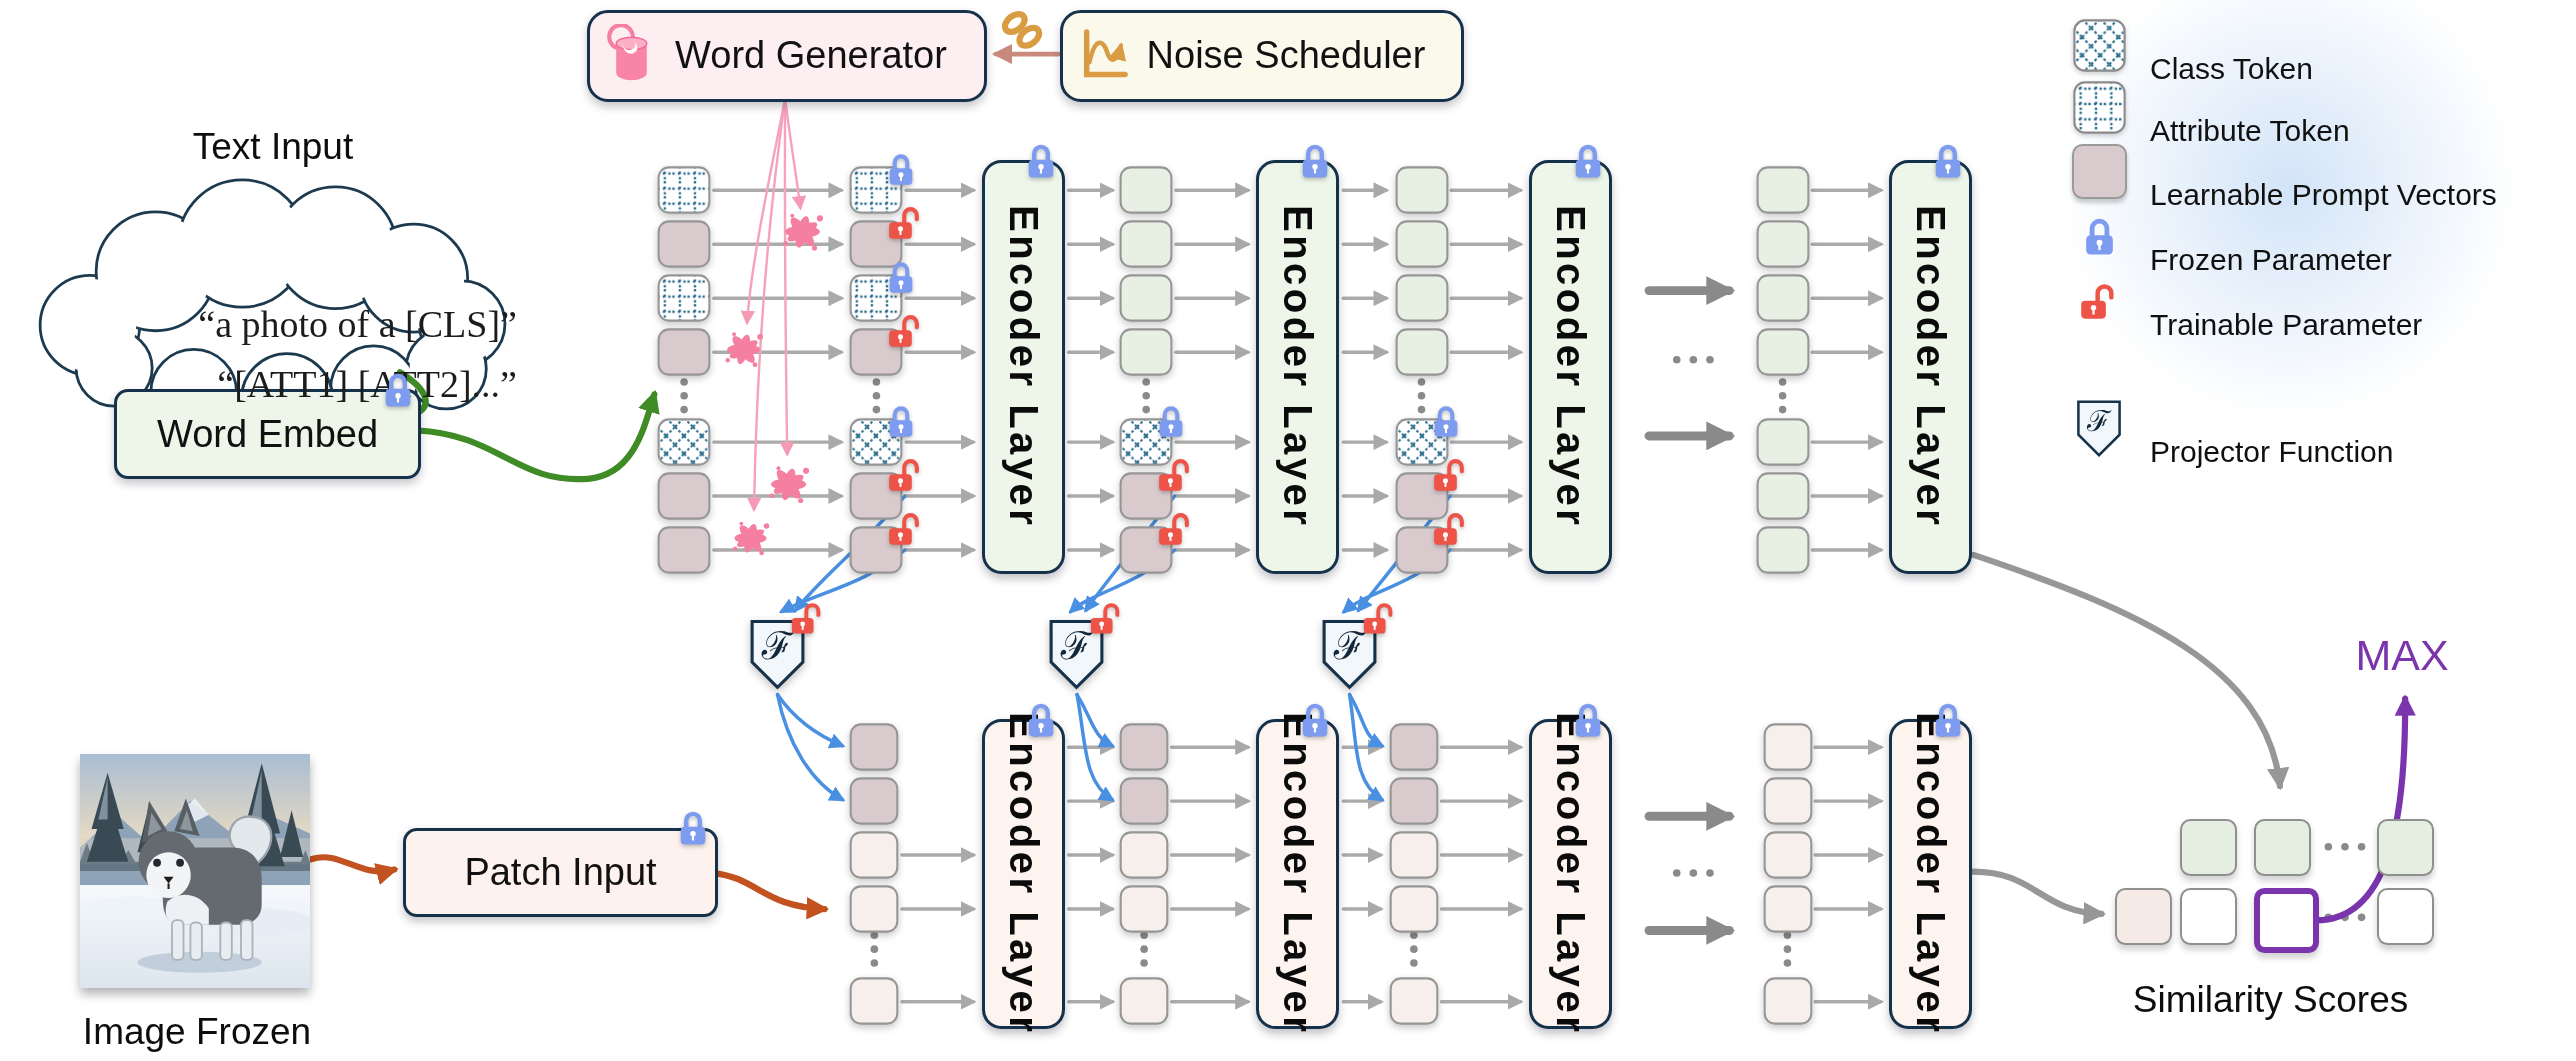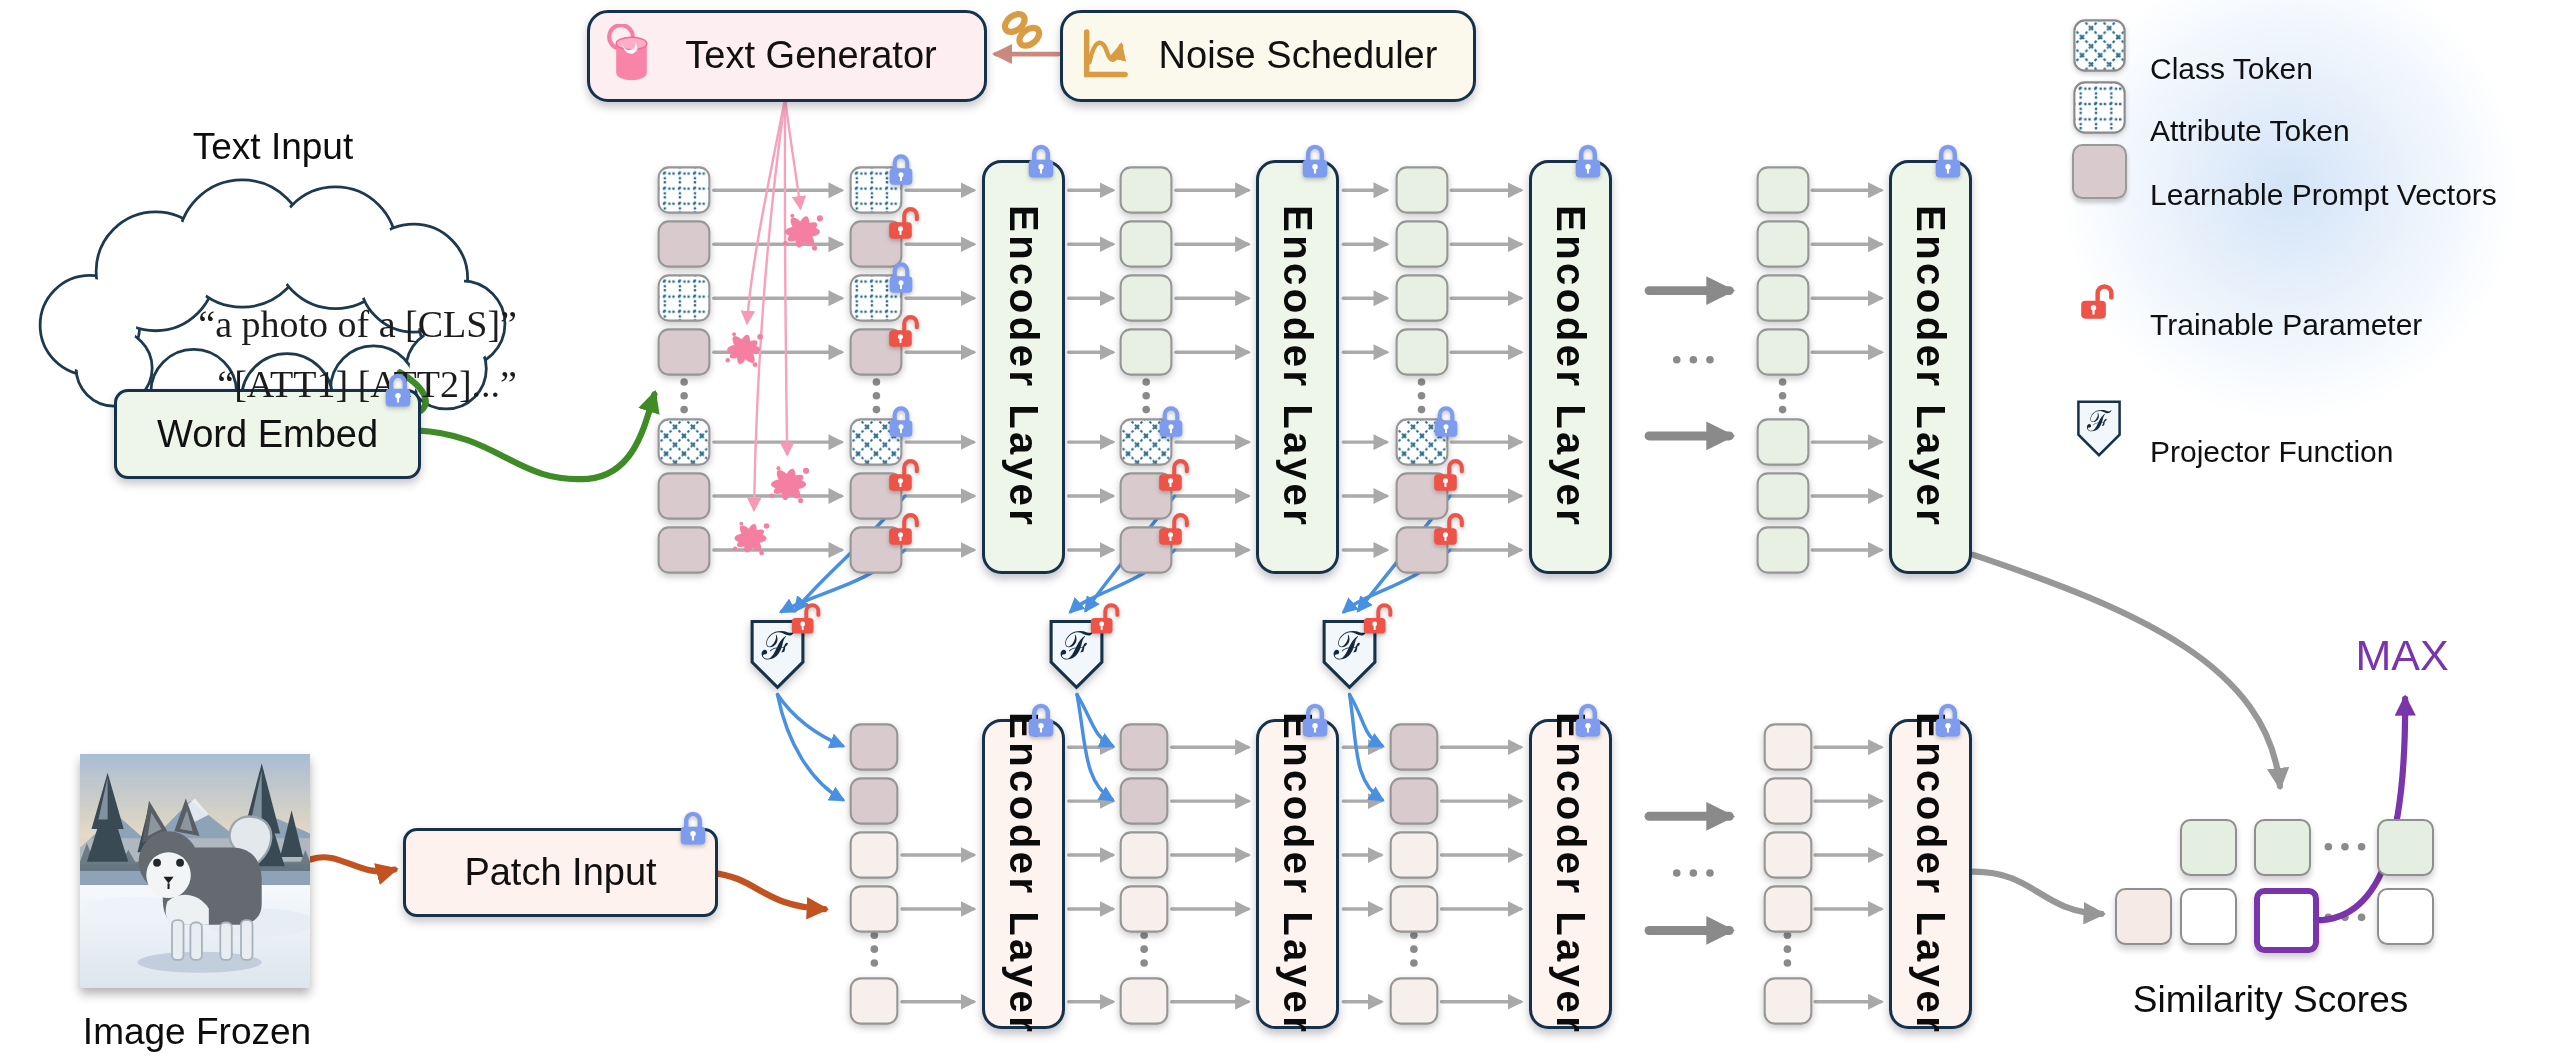--- a/index.html
+++ b/index.html
@@ -309,24 +309,24 @@
   <div class="cloud-line" style="top:302px;">“a photo of a [CLS]”</div>
   <div class="cloud-line" style="top:362px;">“[ATT1] [ATT2]...”</div>
 
   <div class="box" style="left:587px;top:9.7px;width:394px;height:86px;border-radius:21px;background:#fdeef2;">
     <svg class="bx-icon" width="53" height="64" viewBox="0 0 76 92">
       <path d="M16,34 a17,17 0 1 1 24,-15" fill="none" stroke="#f77fa3" stroke-width="6" stroke-linecap="round"></path>
       <path d="M16,28 h44 v42 a22,11 0 0 1 -44,0 z" fill="#f884a7"></path>
       <ellipse cx="38" cy="28" rx="22" ry="9" fill="#fbaec6" stroke="#f0699a" stroke-width="2"></ellipse>
       <path d="M22,24 q6,16 15,13 q9,-3 6,-12 q8,12 -2,17 q-12,5 -19,-18 z" fill="#ffffff" opacity="0.95"></path>
     </svg>
-    <span class="bx-label" style="margin-left:48px;">Text Generator</span>
-  </div>
-
-  <div class="box" style="left:1060px;top:9.7px;width:398px;height:86px;border-radius:21px;background:#faf9ec;padding-left:12px;">
+    <span class="bx-label" style="margin-left:48px;">Word Generator</span>
+  </div>
+
+  <div class="box" style="left:1060px;top:9.7px;width:398px;height:86px;border-radius:21px;background:#faf9ec;">
     <svg class="bx-icon" width="53" height="59" viewBox="0 0 76 86">
       <path d="M12,8 V70 H68" fill="none" stroke="#d99c42" stroke-width="8" stroke-linecap="round"></path>
       <path d="M16,52 C24,16 36,18 42,38 C47,54 56,52 62,28" fill="none" stroke="#d99c42" stroke-width="6.5" stroke-linecap="round" marker-end="url(#aGold)"></path>
     </svg>
     <span class="bx-label" style="margin-left:48px;">Noise Scheduler</span>
   </div>
 
   <div class="box" style="left:114px;top:389px;width:301px;height:84px;border-radius:14px;background:#eef6ea;">
     <span class="bx-label">Word Embed</span>
   </div>
@@ -407,20 +407,28 @@
         </svg>
       </span>
     <span class="legend-label">Attribute Token</span>
   </div>
   <div class="legend-row" style="top:138px;">
     <span class="legend-ic">
         <span class="mauve-sq"></span>
       </span>
     <span class="legend-label">Learnable Prompt Vectors</span>
   </div>
+  <div class="legend-row" style="top:203px;">
+    <span class="legend-ic">
+      <svg width="33" height="40" viewBox="0 0 44 54" style="color:#7d9bef;overflow:visible;">
+          <use href="#lock-closed"></use>
+        </svg>
+      </span>
+    <span class="legend-label">Frozen Parameter</span>
+  </div>
   <div class="legend-row" style="top:268px;">
     <span class="legend-ic">
       <svg width="40" height="37" viewBox="0 0 58 54" style="color:#ee5348;overflow:visible;">
           <use href="#lock-open"></use>
         </svg>
       </span>
     <span class="legend-label">Trainable Parameter</span>
   </div>
   <div class="legend-row" style="top:395px;">
     <span class="legend-ic">

